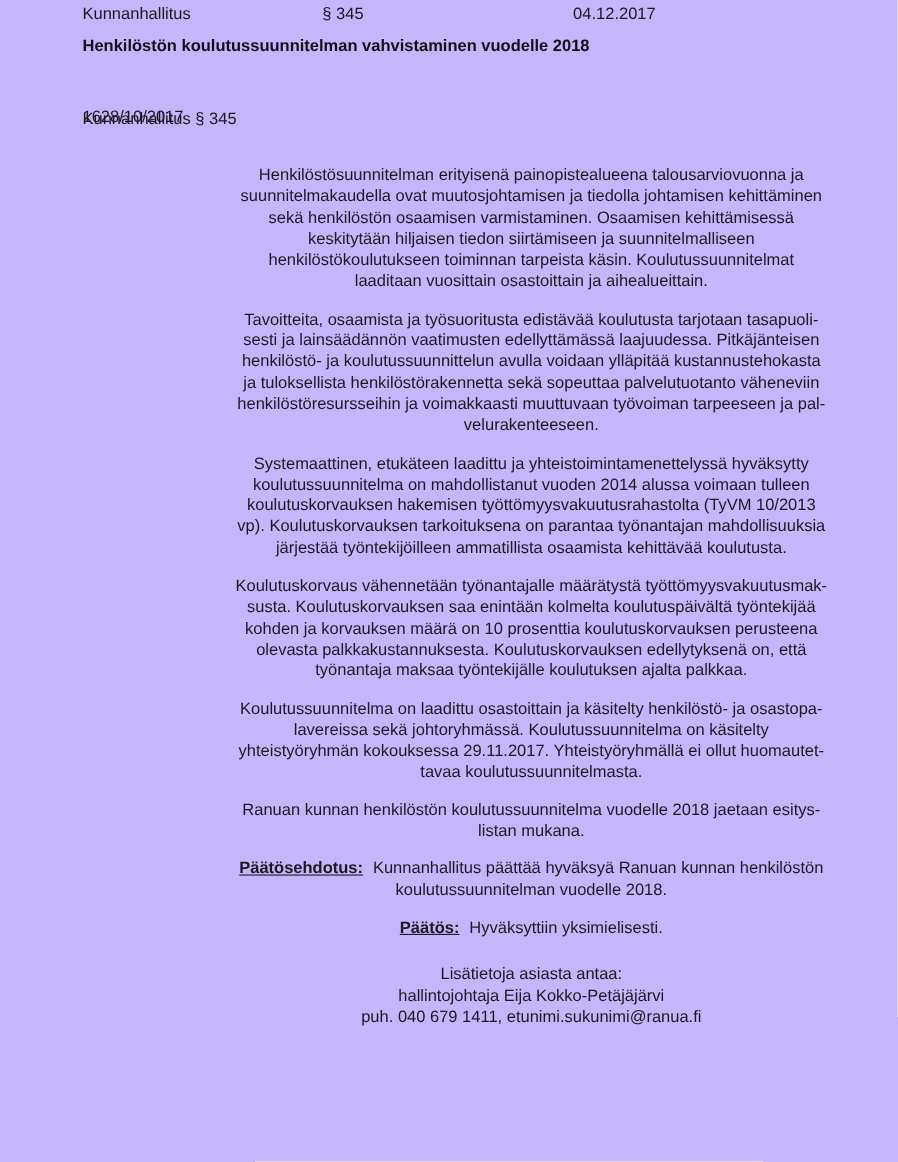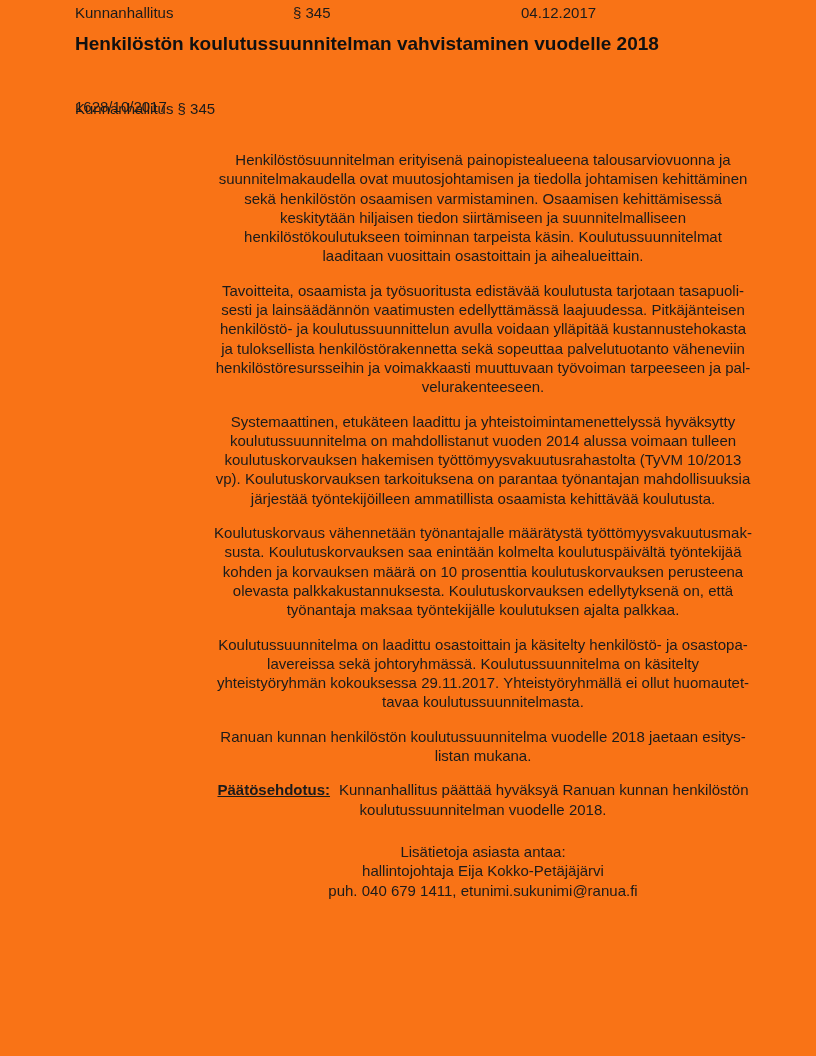--- a/index.html
+++ b/index.html
@@ -4,41 +4,41 @@
 <style>
   html, body {
     margin: 0;
     padding: 0;
     background: #ffffff;
   }
   .page {
     position: relative;
     width: 816px;
     height: 1056px;
-    background: #f97316;
+    background: #c4b5fd;
     color: #1b1b1b;
     font-family: "Liberation Sans", "DejaVu Sans", sans-serif;
     font-size: 15px;
     overflow: hidden;
   }
   .doc-header-item {
     position: absolute;
     top: 3px;
     white-space: nowrap;
     line-height: 19px;
   }
   .h-left  { left: 75px; }
   .h-mid   { left: 293px; }
   .h-right { left: 521px; }
   .doc-title {
     position: absolute;
     left: 75px;
     top: 33px;
     margin: 0;
-    font-size: 19px;
+    font-size: 15px;
     font-weight: bold;
     white-space: nowrap;
     color: #111;
   }
   .doc-number {
     position: absolute;
     left: 75px;
     top: 77px;
     line-height: 19px;
     margin-top: 20px;
@@ -124,19 +124,22 @@
 tavaa koulutussuunnitelmasta.</p>
 
     <p class="para">Ranuan kunnan henkilöstön koulutussuunnitelma vuodelle 2018 jaetaan esitys-
 listan mukana.</p>
 
     <p class="para decision-para">
       <span class="label">Päätösehdotus:</span><span class="ptext">Kunnanhallitus päättää hyväksyä Ranuan kunnan henkilöstön
 koulutussuunnitelman vuodelle 2018.</span>
     </p>
 
+    <p class="para decision-para">
+      <span class="label">Päätös:</span><span class="ptext">Hyväksyttiin yksimielisesti.</span>
+    </p>
 
     <p class="para contact-block">Lisätietoja asiasta antaa:
 hallintojohtaja Eija Kokko-Petäjäjärvi
 puh. 040 679 1411, etunimi.sukunimi@ranua.fi</p>
 
   </div>
 </div>
 
 </body></html>

